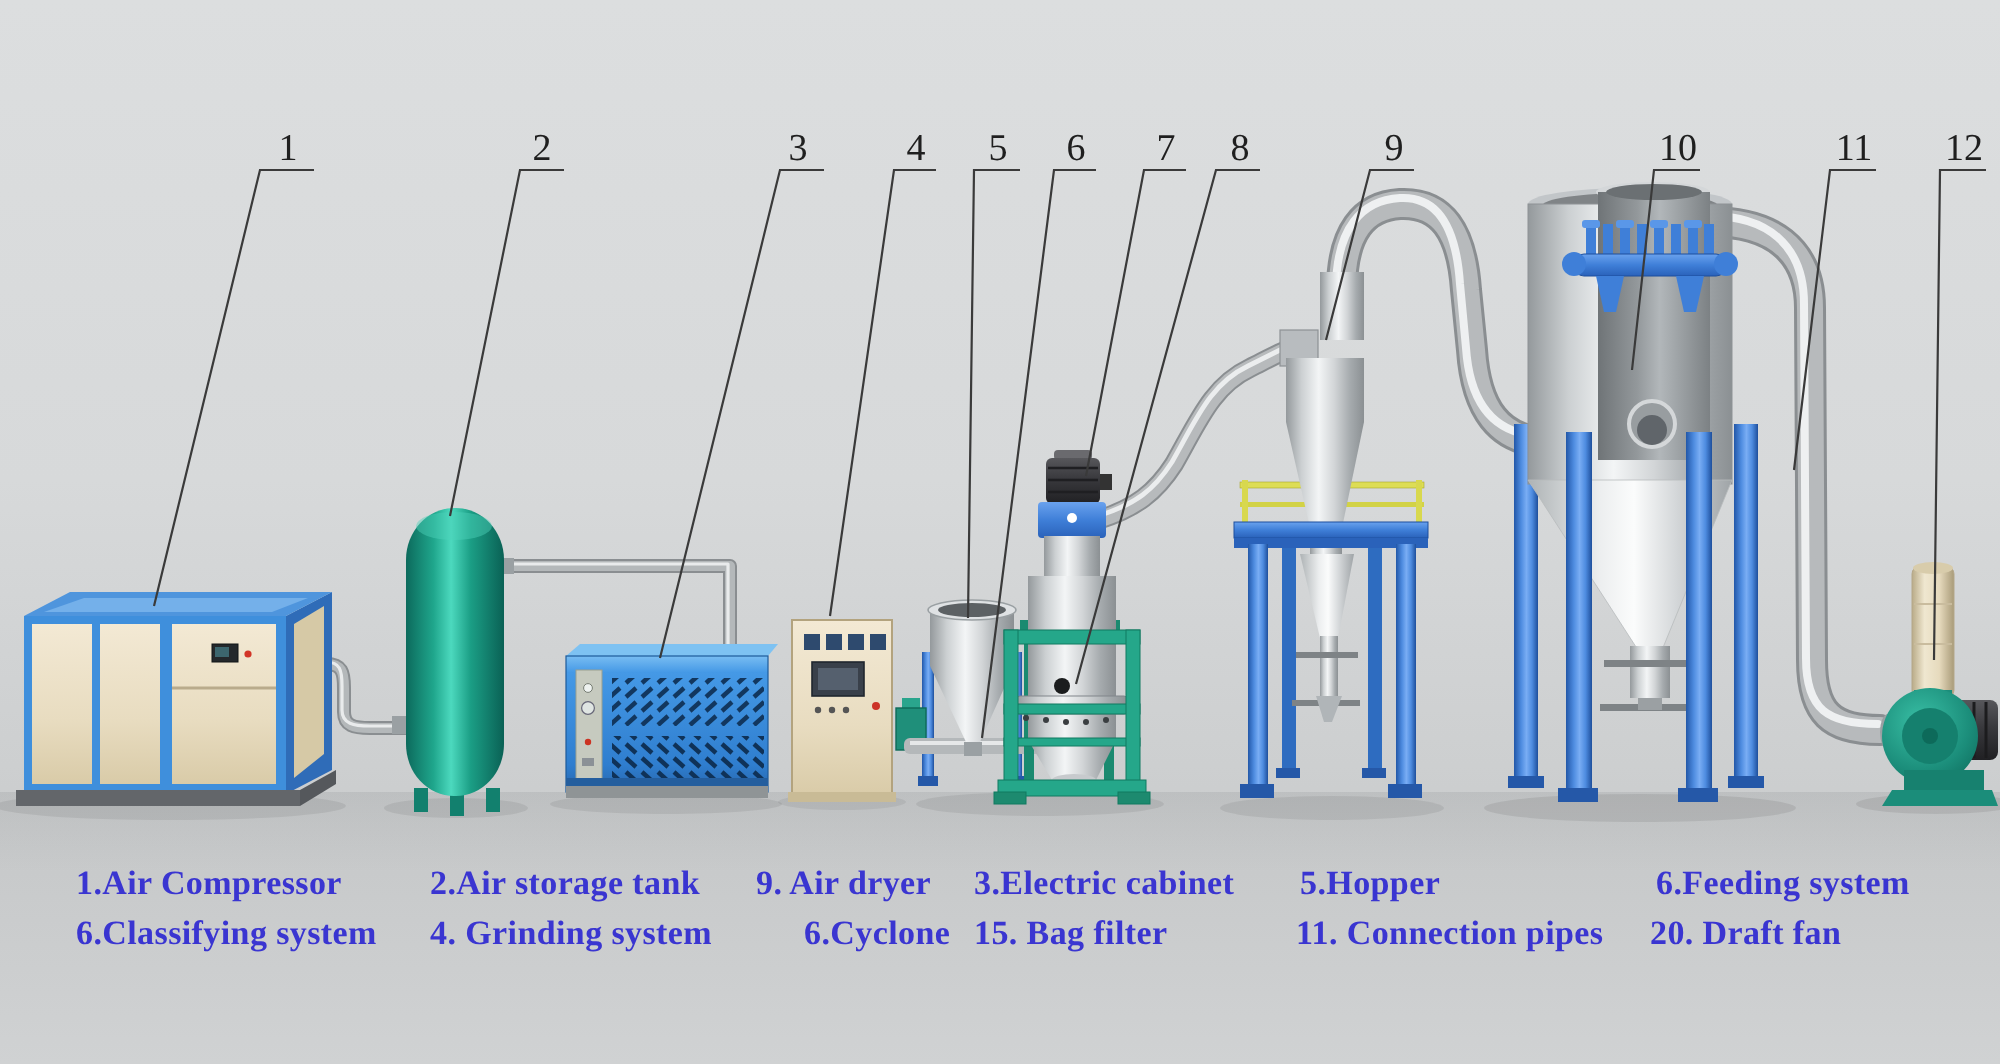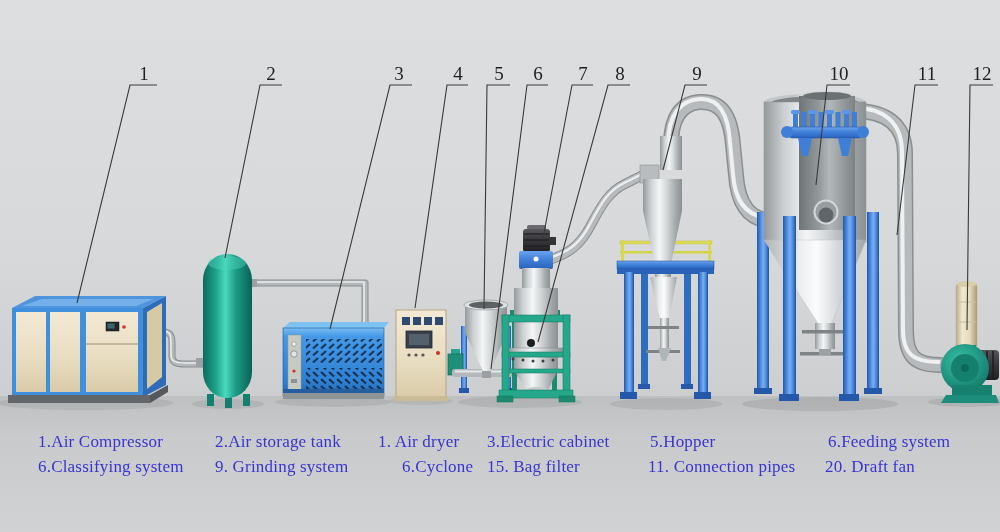--- a/index.html
+++ b/index.html
@@ -5,21 +5,21 @@
   html,body{margin:0;padding:0;}
   .scene{
     position:relative;width:1000px;height:532px;overflow:hidden;
     background:linear-gradient(180deg,#dcdedf 0%,#d7d9da 45%,#cdcfd0 72%,#c8cacb 82%,#d0d2d3 100%);
     font-family:"Liberation Serif", serif;
   }
   .scene svg{position:absolute;left:0;top:0;}
   .callout-num{font-family:"Liberation Serif", serif;font-size:19px;fill:#1f1f1f;}
   .legend-item{
     position:absolute;white-space:nowrap;
-    font-family:"Liberation Serif", serif;font-weight:normal;
+    font-family:"Liberation Serif", serif;font-weight:bold;
     font-size:17px;color:#3a35d1;letter-spacing:0.2px;
   }
 </style>
 </head>
 <body>
 
 <div class="scene">
 <svg width="1000" height="532" viewBox="0 0 1000 532">
   <defs>
     <linearGradient id="metalH" x1="0" y1="0" x2="1" y2="0">
@@ -401,24 +401,24 @@
     <g>
       <polyline points="993,85 970,85 967,330"></polyline>
       <text class="callout-num" x="982" y="80" text-anchor="middle" stroke="none">12</text>
     </g>
   </g>
 </svg>
 
   <div>
     <span class="legend-item" style="left:38px;top:432px">1.Air Compressor</span>
     <span class="legend-item" style="left:215px;top:432px">2.Air storage tank</span>
-    <span class="legend-item" style="left:378px;top:432px">1. Air dryer</span>
+    <span class="legend-item" style="left:378px;top:432px">9. Air dryer</span>
     <span class="legend-item" style="left:487px;top:432px">3.Electric cabinet</span>
     <span class="legend-item" style="left:650px;top:432px">5.Hopper</span>
     <span class="legend-item" style="left:828px;top:432px">6.Feeding system</span>
     <span class="legend-item" style="left:38px;top:457px">6.Classifying system</span>
-    <span class="legend-item" style="left:215px;top:457px">9. Grinding system</span>
+    <span class="legend-item" style="left:215px;top:457px">4. Grinding system</span>
     <span class="legend-item" style="left:402px;top:457px">6.Cyclone</span>
     <span class="legend-item" style="left:487px;top:457px">15. Bag filter</span>
     <span class="legend-item" style="left:648px;top:457px">11. Connection pipes</span>
     <span class="legend-item" style="left:825px;top:457px">20. Draft fan</span>
   </div>
 </div>
 
 </body></html>

